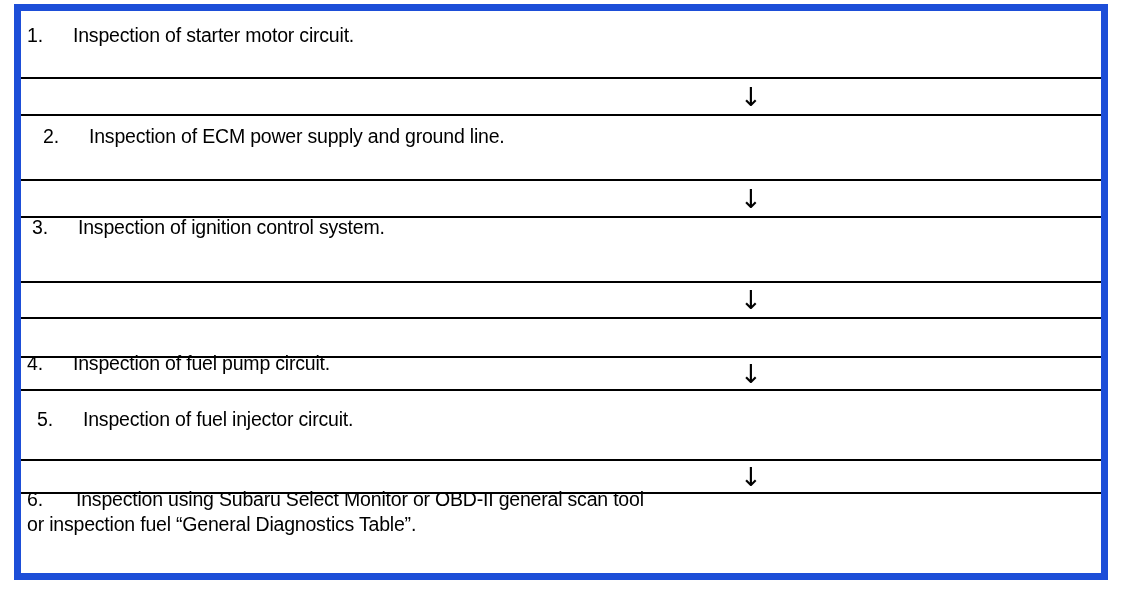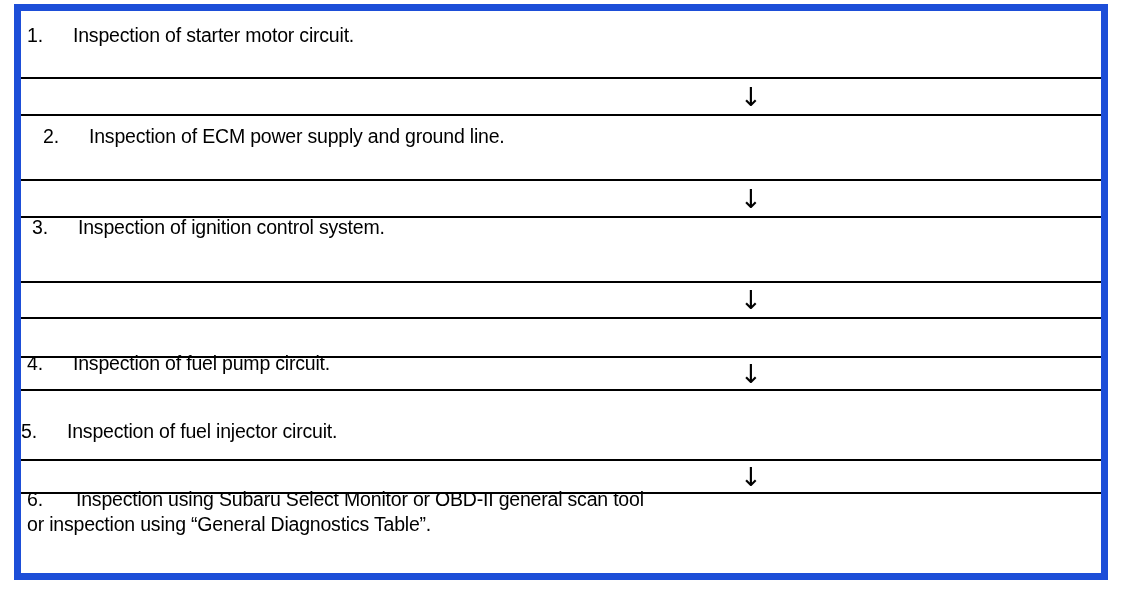--- a/index.html
+++ b/index.html
@@ -130,29 +130,29 @@
     <div class="step" style="top:314px; height:30px; padding-left:6px;margin-top:26px;">
       <span class="step-line"><span class="step-num">4.</span><span>Inspection of fuel pump circuit.</span></span>
     </div>
     <div class="hrule" style="top:345px;"></div>
 
     <div class="arrow-band" style="top:347px; height:31px;">
       <span class="arrow-glyph">↓</span>
     </div>
     <div class="hrule" style="top:378px;"></div>
 
-    <div class="step" style="top:408px; height:56px; padding-left:0;">
+    <div class="step" style="top:396px; height:56px; padding-left:16px;">
       <span class="step-line"><span class="step-num">5.</span><span>Inspection of fuel injector circuit.</span></span>
     </div>
     <div class="hrule" style="top:448px;"></div>
 
     <div class="arrow-band" style="top:450px; height:31px;">
       <span class="arrow-glyph">↓</span>
     </div>
     <div class="hrule" style="top:481px;"></div>
 
     <div class="step" style="top:476px; height:80px; padding-left:6px;">
       <span class="step-line"><span class="step-num wide">6.</span><span>Inspection using Subaru Select Monitor or OBD-II general scan tool</span></span>
-      <span class="step-line">or inspection using “General Diagnostics Table”.</span>
+      <span class="step-line">or inspection fuel “General Diagnostics Table”.</span>
     </div>
 
   </div>
 </div>
 
 </body></html>

